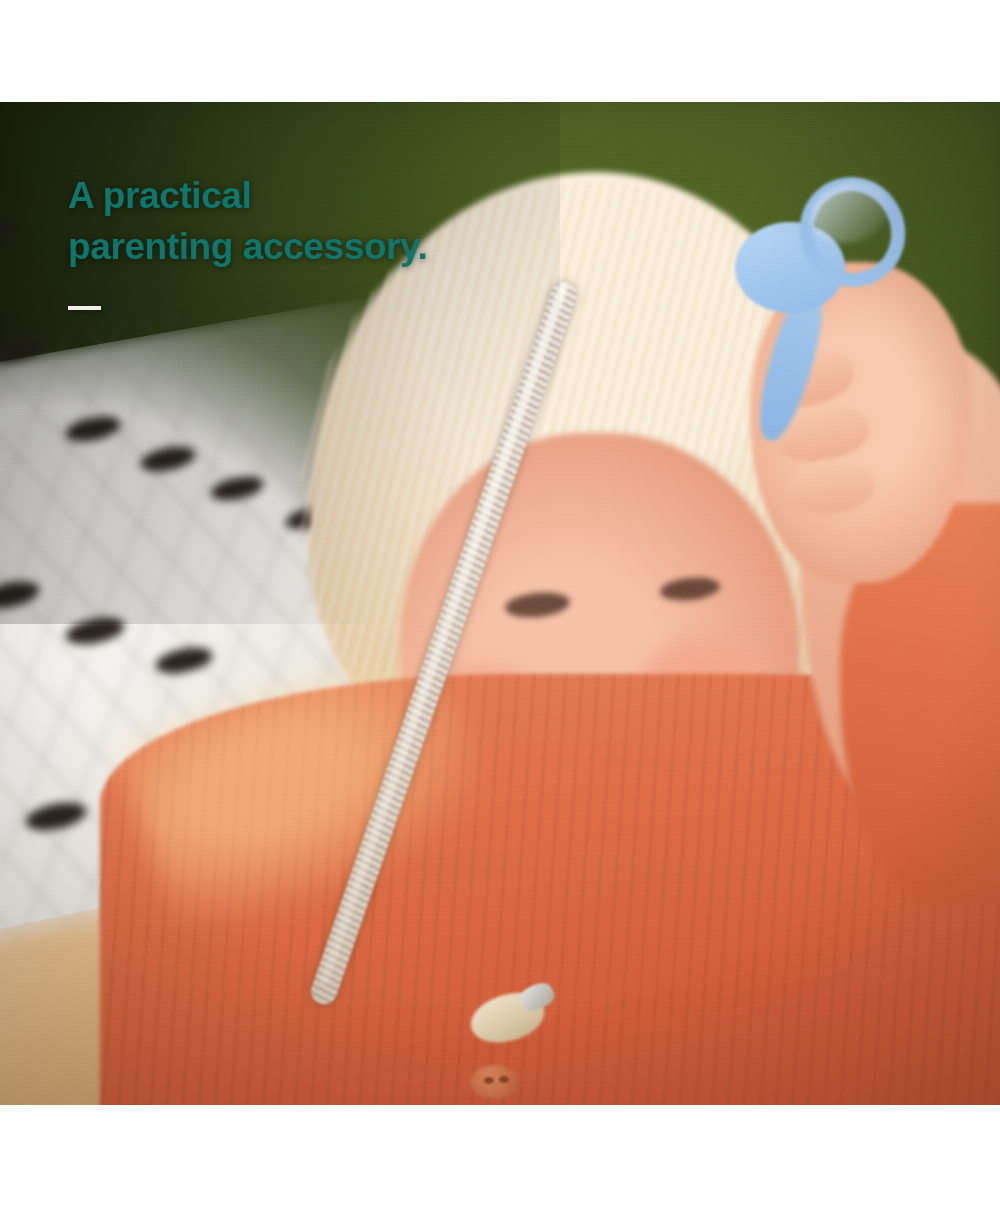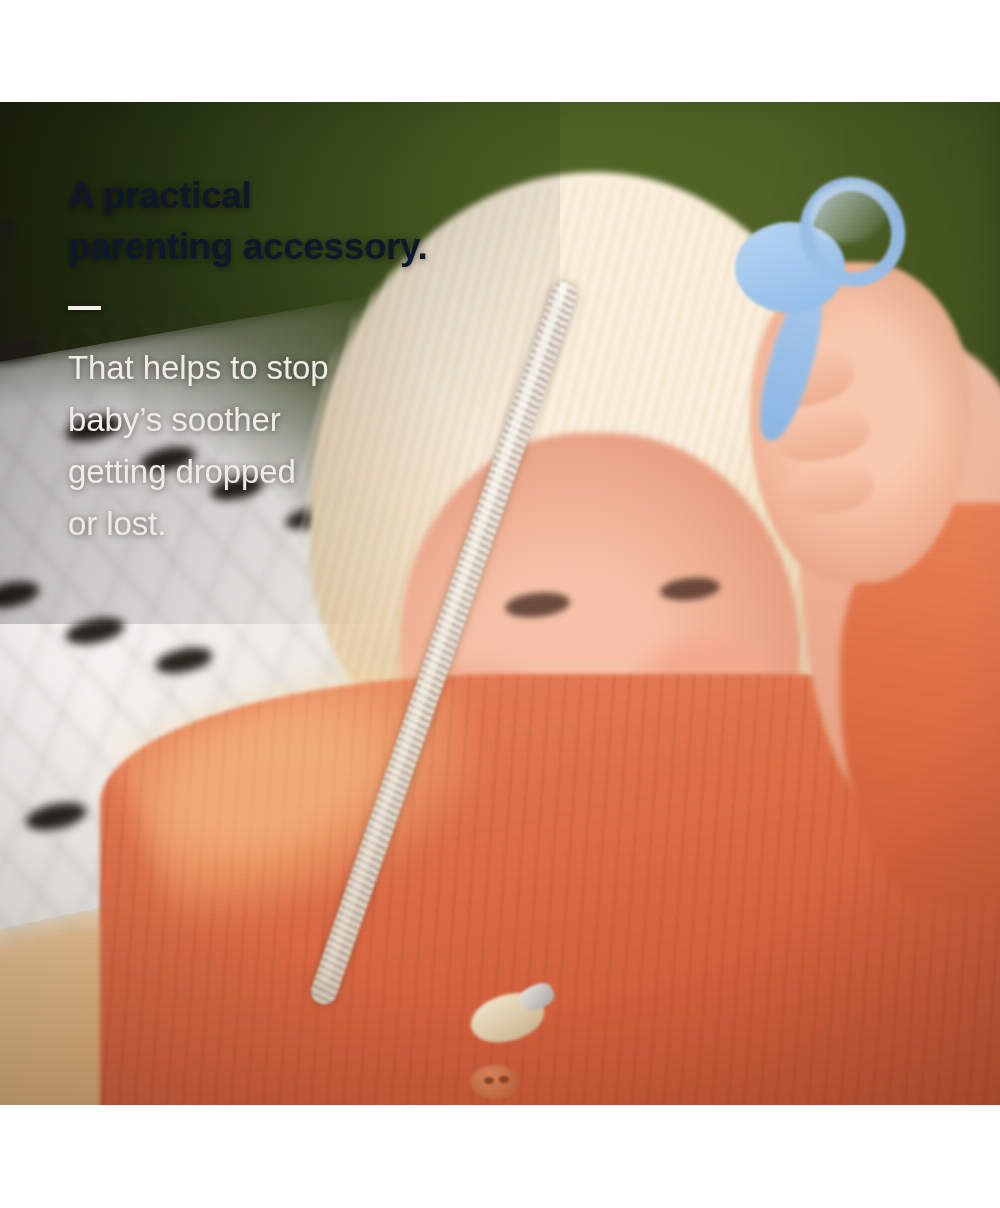--- a/index.html
+++ b/index.html
@@ -378,21 +378,21 @@
     top:170px;
     width:520px;
     z-index:30;
     pointer-events:none;
   }
   #headline {
     font-size:37px;
     font-weight:700;
     line-height:51px;
     letter-spacing:-.4px;
-    color:#0f172a;
+    color:#0f766e;
     text-shadow:0 1px 7px rgba(0,0,0,.55);
     white-space:pre-line;
   }
   #rule {
     width:33px;
     height:4px;
     background:#f2efe9;
     margin:34px 0 32px 0;
     box-shadow:0 1px 5px rgba(0,0,0,.5);
   }
@@ -467,19 +467,15 @@
 
     <div class="text-scrim"></div>
     <div class="vignette"></div>
     <div class="grain"></div>
   </div>
 
   <div id="copy">
     <div id="headline">A practical
 parenting accessory.</div>
     <div id="rule"></div>
-    <div id="body">That helps to stop
-baby’s soother
-getting dropped
-or lost.</div>
   </div>
 
 </div>
 
 </body></html>

